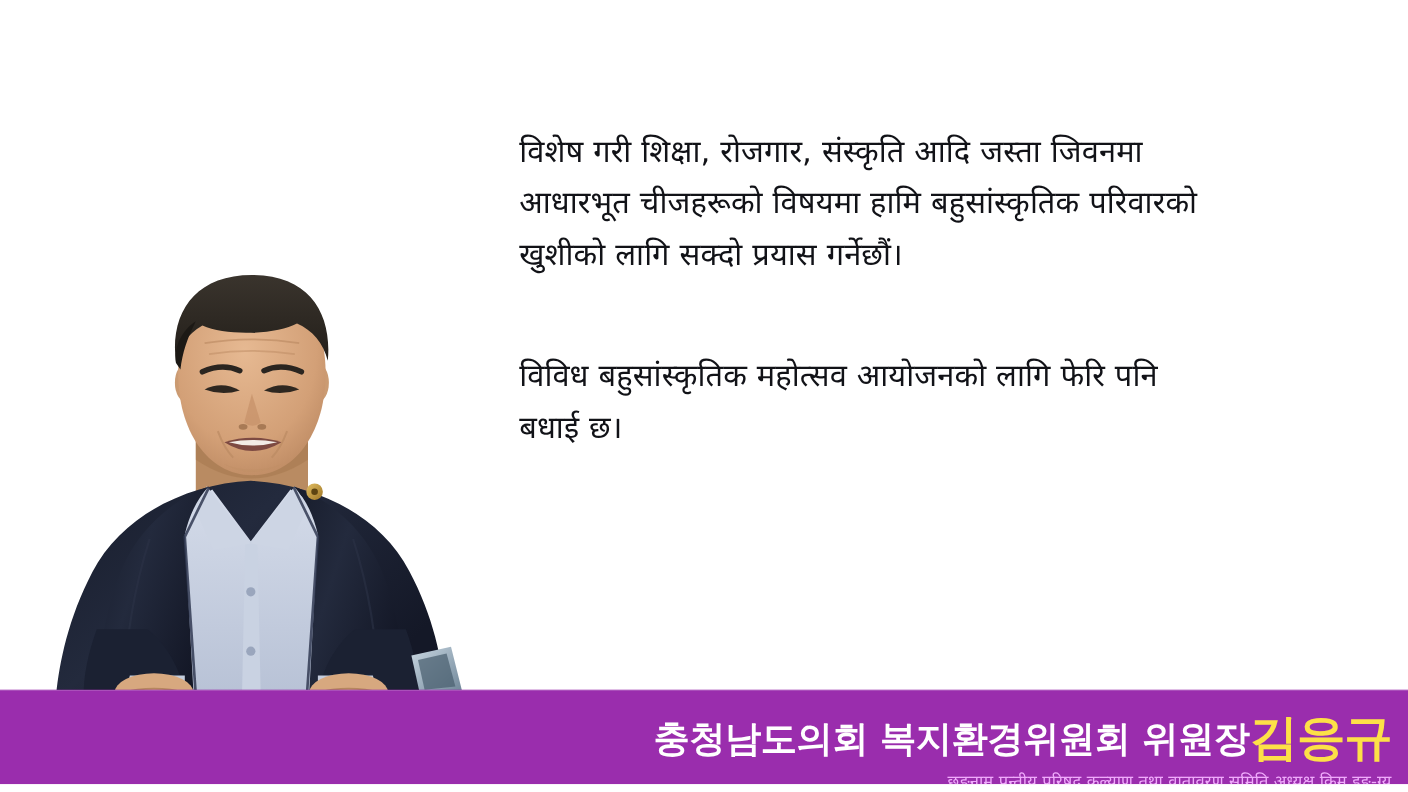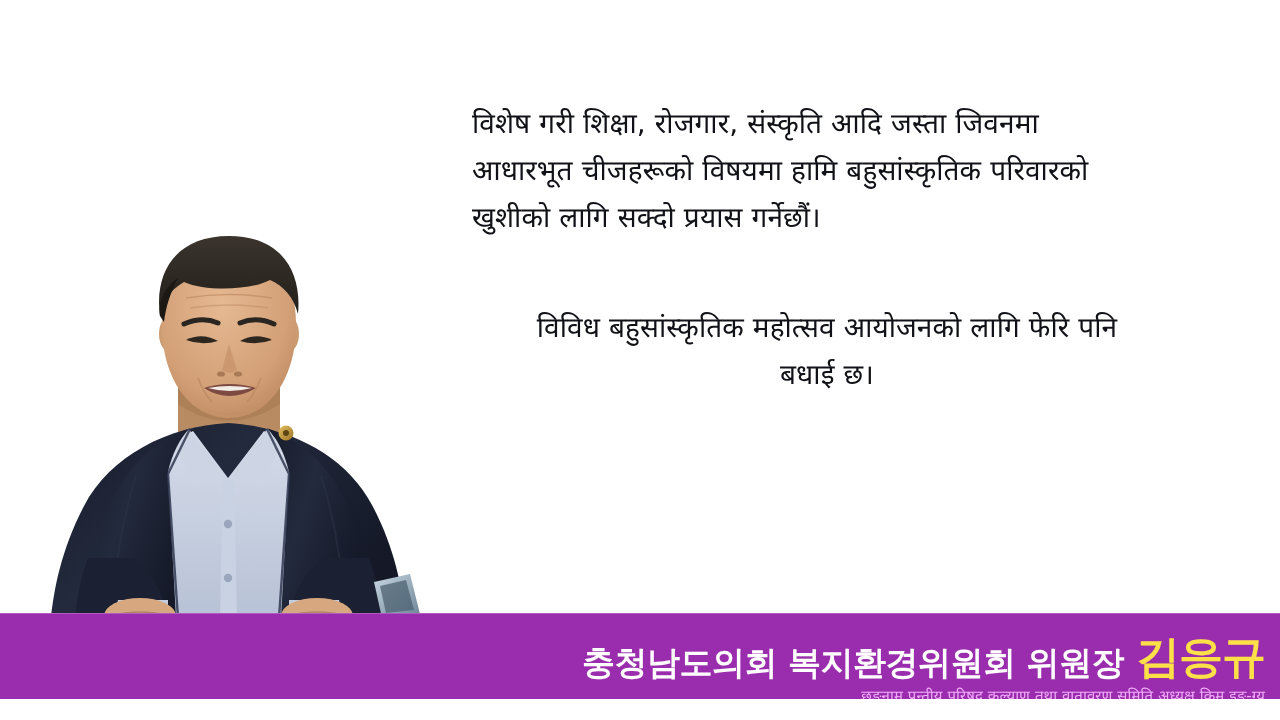--- a/index.html
+++ b/index.html
@@ -9,20 +9,21 @@
   }
   body {
     font-family: "DejaVu Sans", "Liberation Sans", sans-serif;
   }
   #stage {
     position: relative;
     width: 1280px;
     height: 699px;
     background: #ffffff;
     overflow: hidden;
+    margin-top: 14px;
   }
 
   
   #speaker-photo {
     position: absolute;
     left: 18px;
     top: 228px;
     width: 420px;
     height: 390px;
     overflow: hidden;
@@ -39,21 +40,21 @@
   .msg-para {
     margin: 0;
     color: #111217;
     font-family: "DejaVu Sans", "Liberation Sans", sans-serif;
     font-size: 28px;
     font-weight: 400;
     line-height: 47px;
     letter-spacing: 0.1px;
     white-space: pre-wrap;
   }
-  #para-2 { margin-top: 63px; text-align: center; }
+  #para-2 { margin-top: 63px; }
   #para-3 { margin-top: 12px; }
 
   
   #lower-third {
     position: absolute;
     left: 0;
     top: 613px;
     width: 1280px;
     height: 107px;
     background: #9a2dad;
@@ -65,23 +66,22 @@
     top: 0;
     height: 107px;
     text-align: right;
     white-space: nowrap;
   }
   #banner-title-row {
     position: absolute;
     right: 0;
     top: 22px;
     display: flex;
-    align-items: flex-end;
+    align-items: center;
     justify-content: flex-end;
-    gap: 12px;
     white-space: nowrap;
   }
   #banner-role {
     color: #ffffff;
     font-family: "DejaVu Sans", "Liberation Sans", sans-serif;
     font-size: 33px;
     font-weight: 700;
     letter-spacing: -0.5px;
     line-height: 1;
   }

